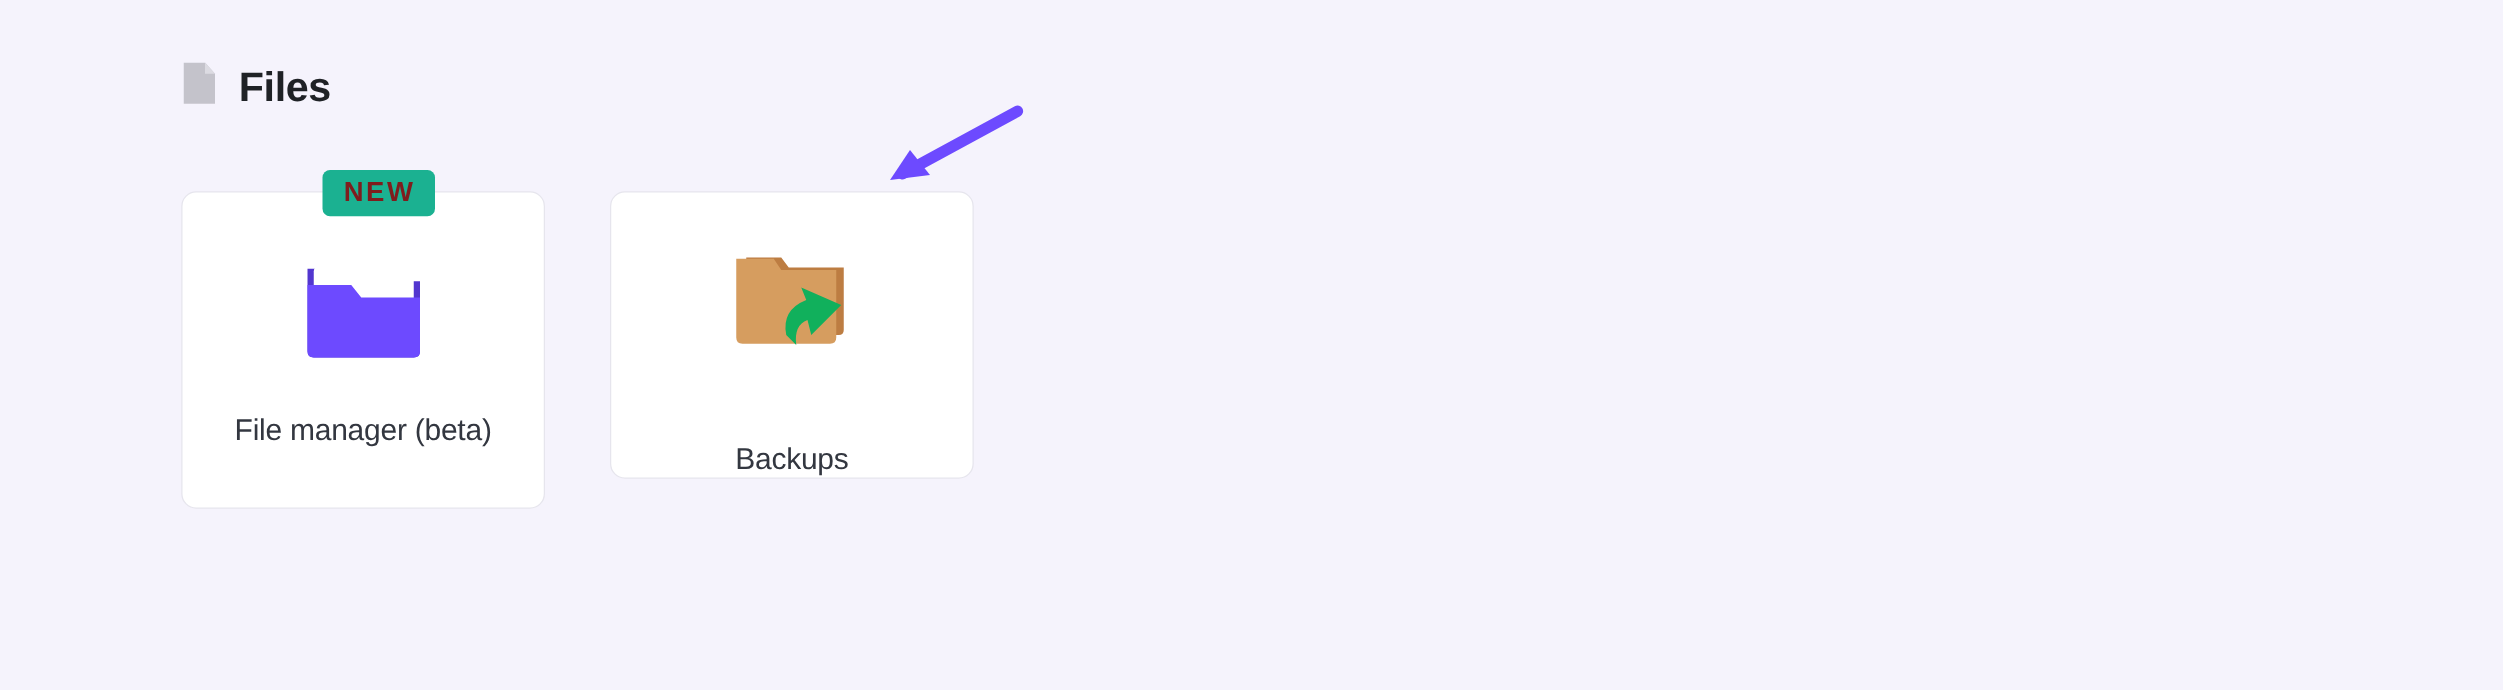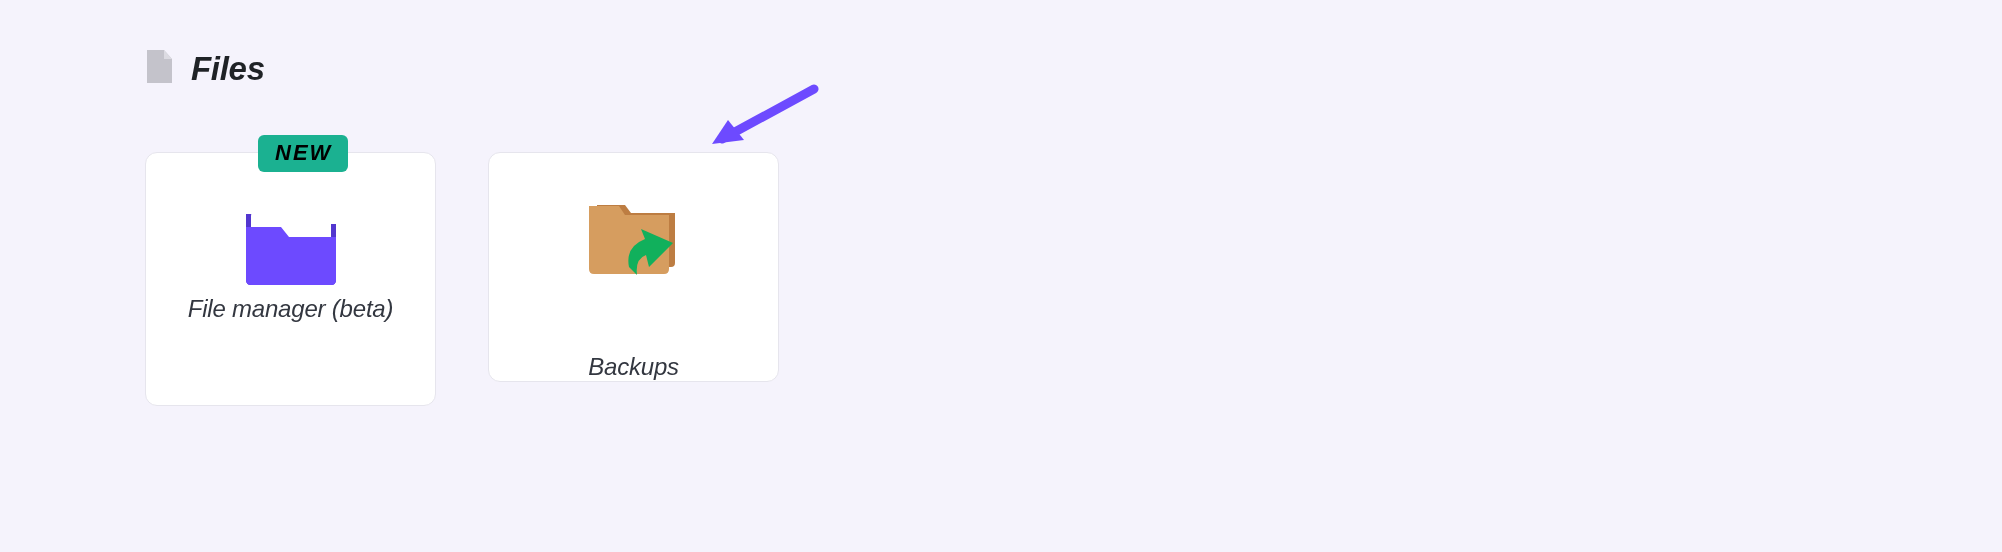--- a/index.html
+++ b/index.html
@@ -14,21 +14,20 @@
       height: 552px;
       position: relative;
       overflow: hidden;
     }
     .container {
       position: absolute;
       left: 0;
       right: 0;
       top: 0;
       padding: 50px 145px 50px 145px;
-      font-style: italic;
     }
     .section-header {
       display: flex;
       align-items: center;
       gap: 18px;
       margin-bottom: 64px;
     }
     .section-title {
       font-size: 33px;
       font-weight: 700;
@@ -58,34 +57,35 @@
       height: 230px;
       justify-content: space-between;
     }
     .card-icon-wrap {
       height: 100px;
       display: flex;
       align-items: center;
       justify-content: center;
     }
     .card-label {
+      margin-top: 35px;
       font-size: 24px;
       color: #333740;
       font-weight: 400;
       letter-spacing: -0.2px;
     }
     .card-short .card-label {
       margin-top: 22px;
     }
     .badge-new {
       position: absolute;
       top: -18px;
       left: 112px;
       background: #1bb191;
-      color: #000000;
+      color: #7f1d1d;
       font-weight: 700;
       font-size: 22px;
       letter-spacing: 2px;
       padding: 5px 16px 6px 17px;
       border-radius: 6px;
       text-align: right;
     }
     .arrow {
       position: absolute;
       left: 704px;

